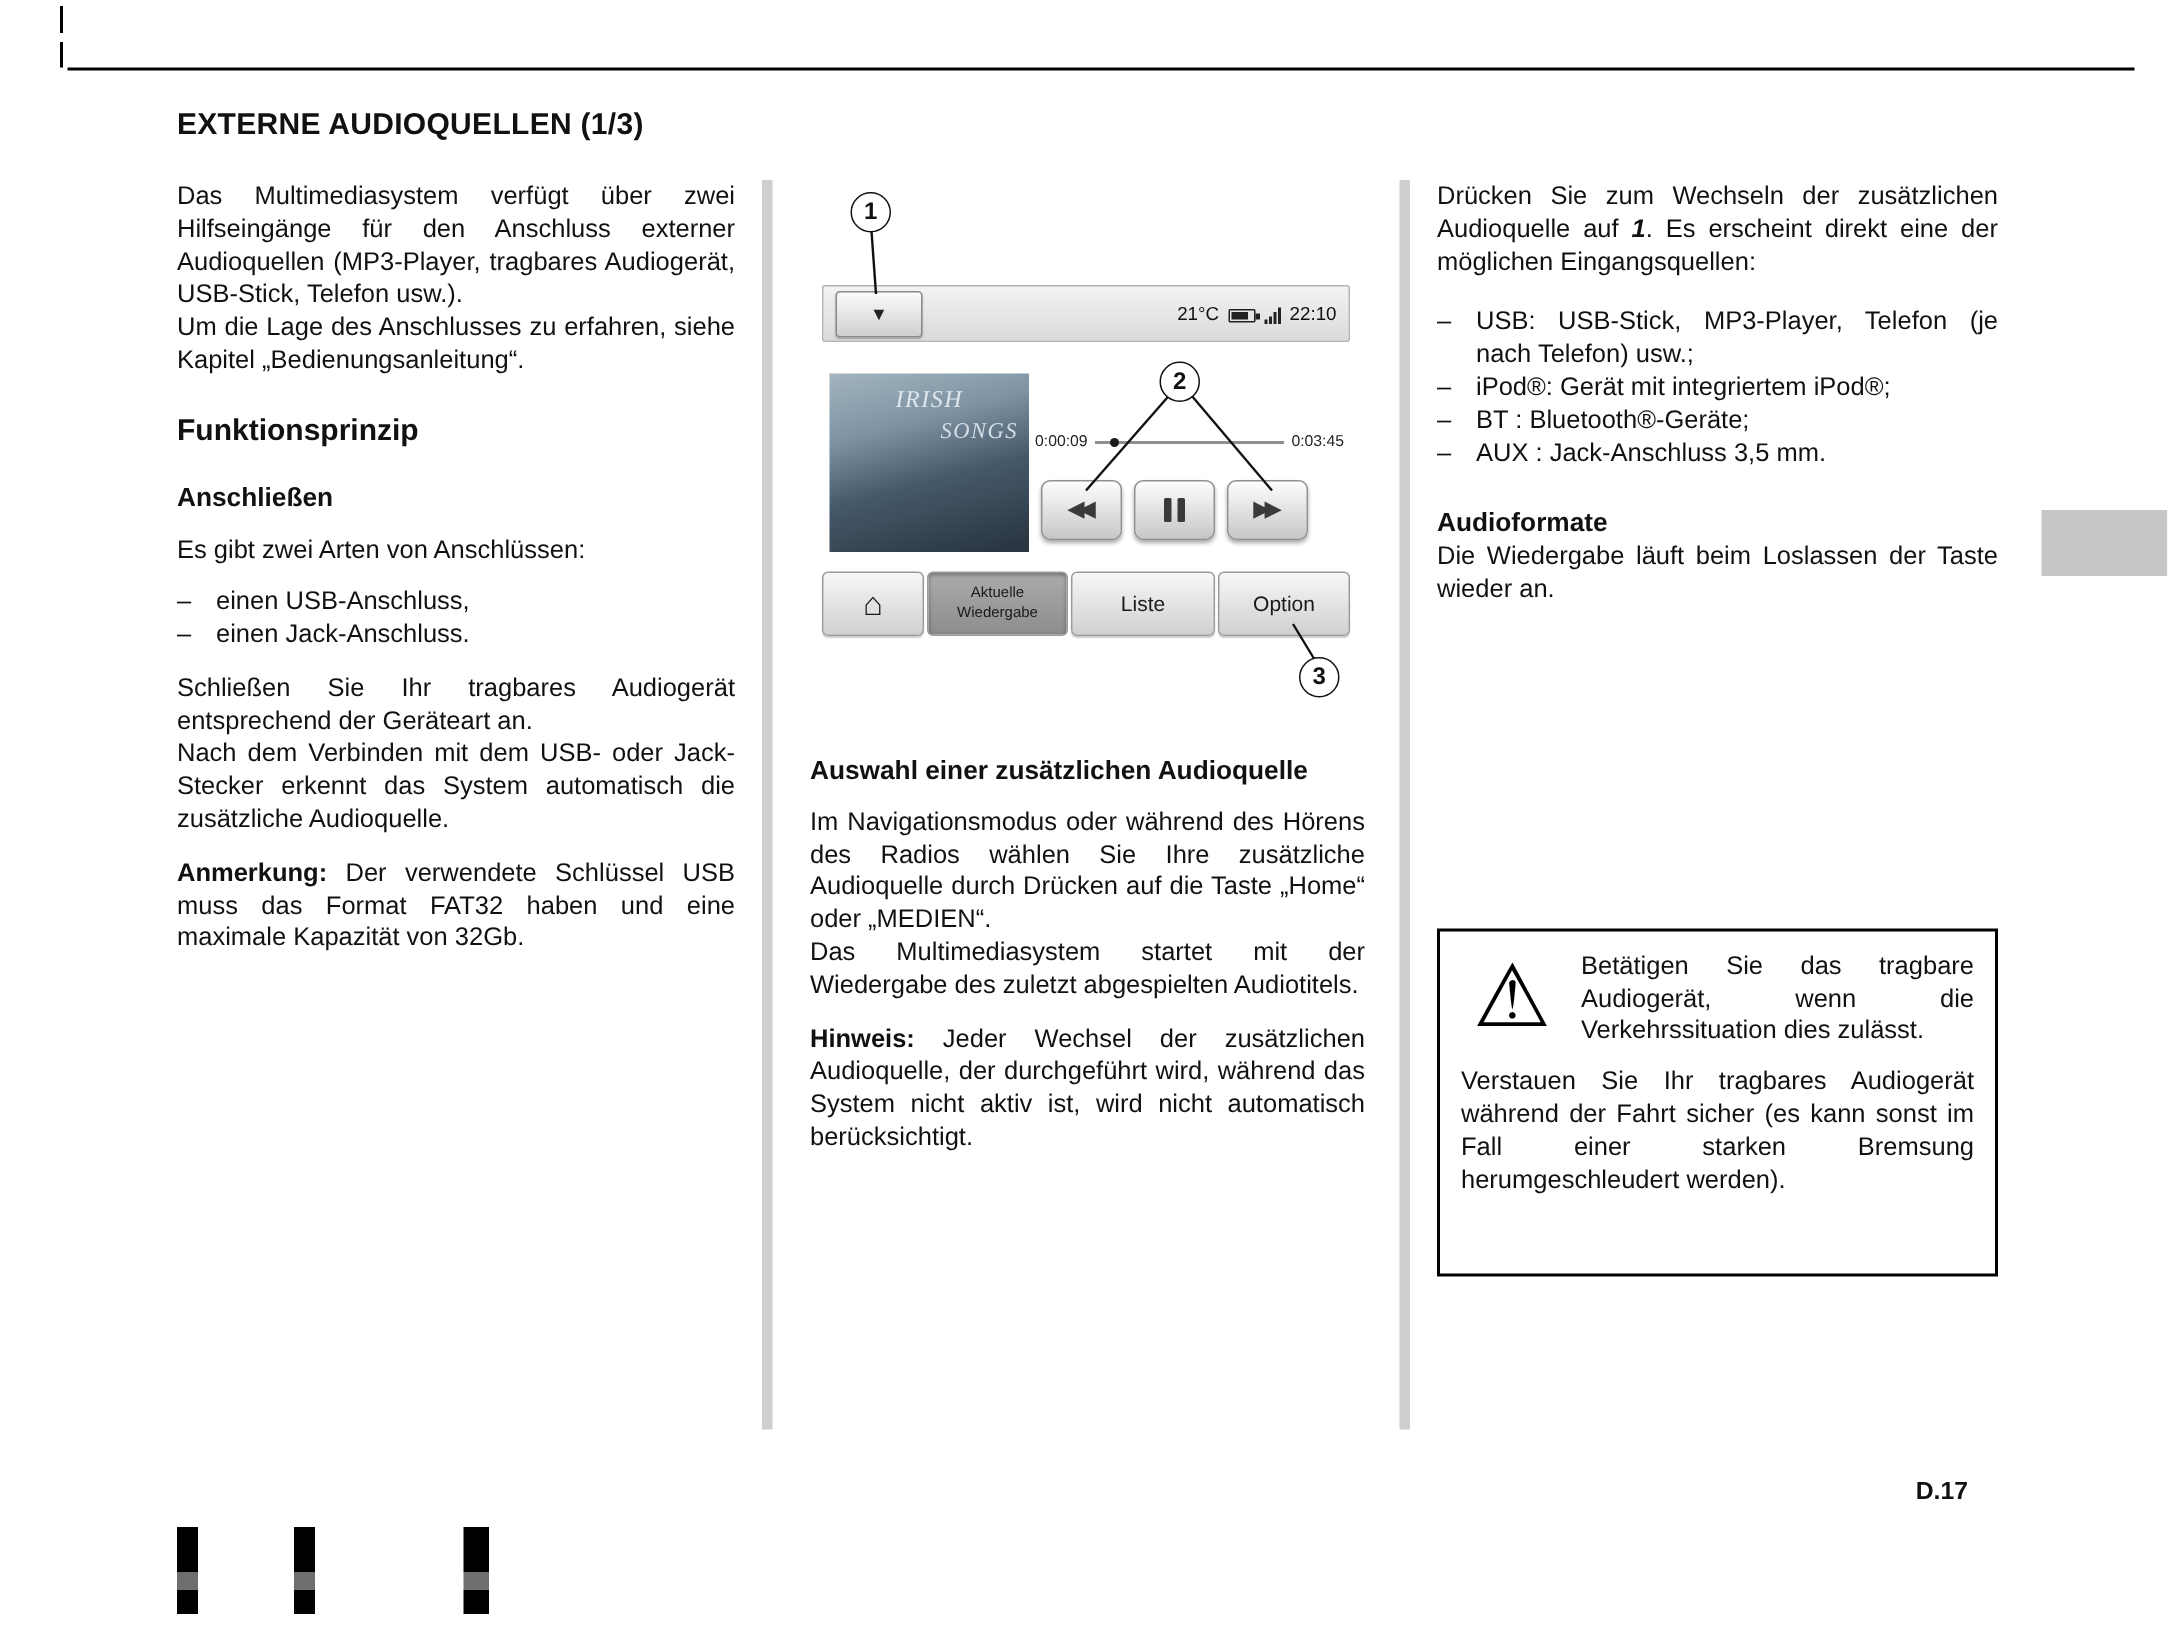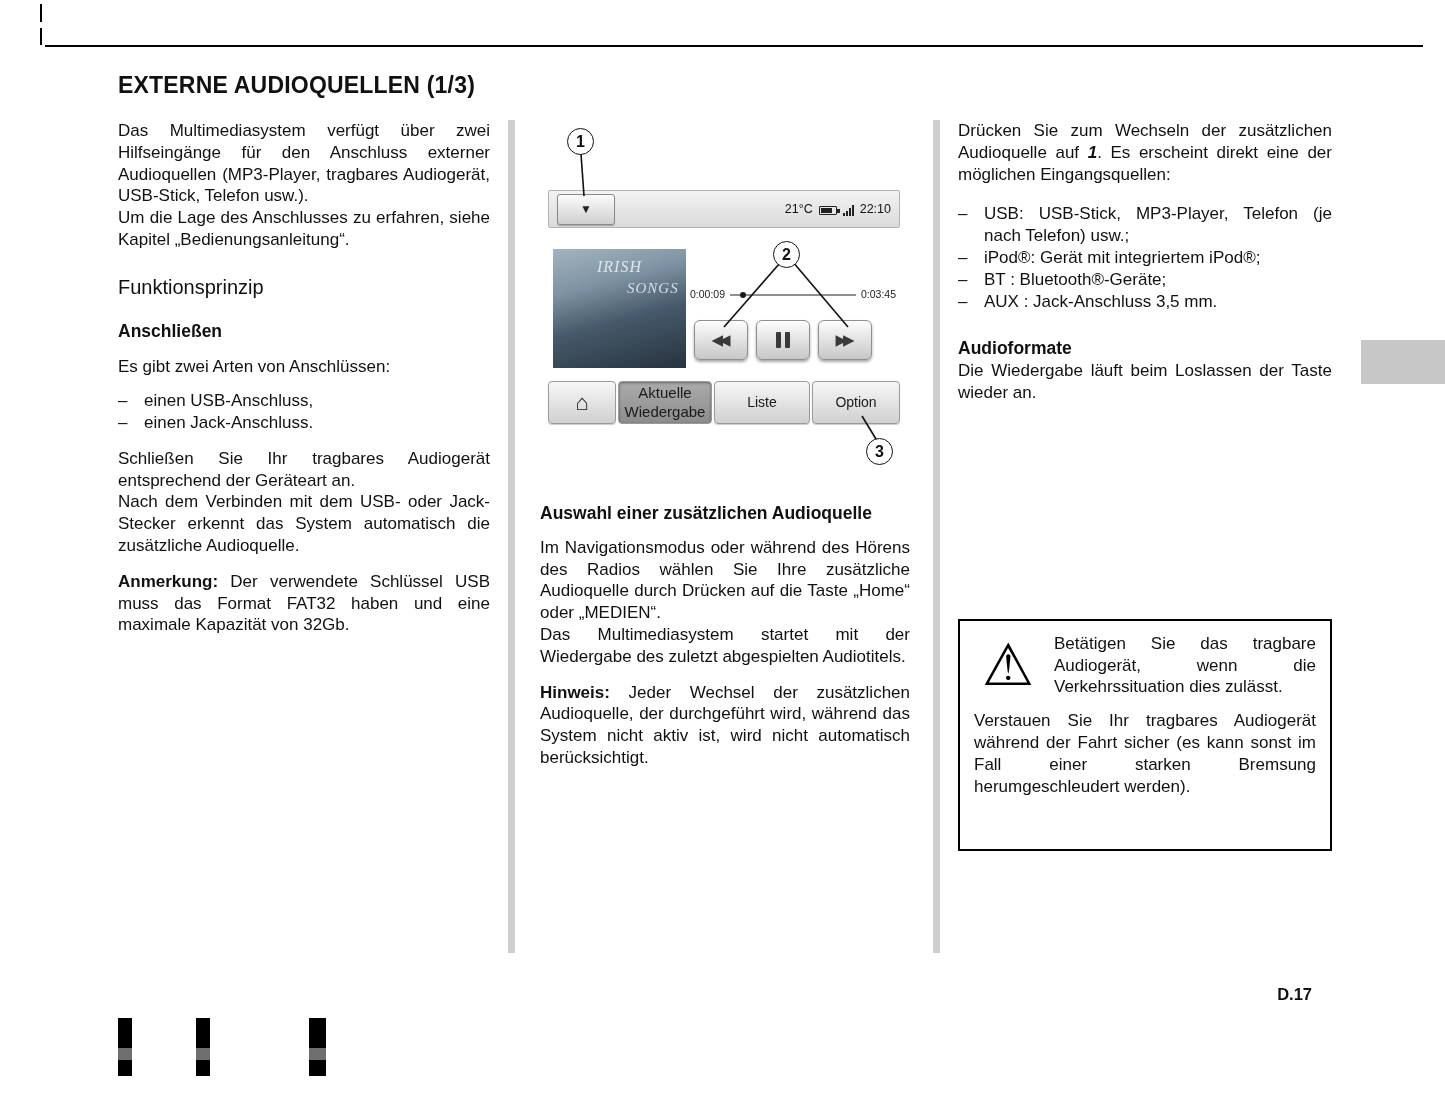--- a/index.html
+++ b/index.html
@@ -14,30 +14,30 @@
   .crop-tick.t1 { top:4px; height:18px; }
   .crop-tick.t2 { top:28px; height:17px; }
   .side-tab { position:absolute; right:0; top:340px; width:84px; height:44px; background:#c7c7c7; }
   .pagenum { position:absolute; right:133px; top:985px; font-size:16.5px; font-weight:700; }
   .regbar { position:absolute; top:1018px; height:58px;
     background:linear-gradient(180deg,#000 0 52%,#6e6e6e 52% 72%,#000 72% 100%); }
   .regbar.b1 { left:118px; width:14px; }
   .regbar.b2 { left:196px; width:14px; }
   .regbar.b3 { left:309px; width:17px; }
   
-  .title { position:absolute; left:118px; top:72px; font-size:23px; font-weight:700; letter-spacing:.2px; }
+  .title { position:absolute; left:118px; top:72px; font-size:20px; font-weight:700; letter-spacing:.2px; }
   .divider { position:absolute; top:120px; width:7px; height:833px; background:#cfcfcf; }
   .divider.d1 { left:508px; }
   .divider.d2 { left:933px; }
   .col { position:absolute; top:120px; font-size:17px; line-height:21.8px; }
   .col1 { left:118px; width:372px; }
   .col2 { left:540px; width:370px; }
   .col3 { left:958px; width:374px; }
   .just { text-align:justify; }
-  h2 { font-size:20px; font-weight:400; }
+  h2 { font-size:20px; font-weight:700; }
   h3 { font-size:17.5px; font-weight:700; }
   .sp10 { margin-top:10px; } .sp12 { margin-top:12px; } .sp14 { margin-top:14px; }
   .sp18 { margin-top:18px; } .sp22 { margin-top:22px; } .sp26 { margin-top:26px; }
   .sp27 { margin-top:27px; } .sp215 { margin-top:215px; }
   ul { list-style:none; }
   li { padding-left:26px; text-indent:-26px; text-align:justify; }
   .dash { display:inline-block; width:26px; text-indent:0; }
   .num { font-weight:700; font-style:italic; }
   
   figure.fig { position:relative; width:370px; height:356px; }
@@ -80,21 +80,21 @@
     background:linear-gradient(#fdfdfd,#c7c7c7); display:flex; align-items:center; justify-content:center;
     box-shadow:0 2px 3px rgba(0,0,0,.35); }
   .ticon { font-size:15px; color:#3a3a3a; letter-spacing:-4px; padding-right:4px; }
   .pauseicon { display:inline-flex; gap:4px; }
   .pauseicon i { display:block; width:5px; height:16px; background:#3a3a3a; border-radius:1px; }
   .tabbar { position:absolute; left:0; bottom:0; right:0; height:43px; display:flex; gap:2px; }
   .tab { border:1px solid #9a9a9a; border-radius:4px; background:linear-gradient(#f7f7f7,#d0d0d0);
     display:flex; align-items:center; justify-content:center; text-align:center;
     font-size:14px; color:#1a1a1a; box-shadow:0 1px 1px rgba(0,0,0,.2); }
   .tab.home { flex:0 0 68px; font-size:22px; }
-  .tab.akt { flex:0 0 94px; font-size:15px; line-height:1.22;
+  .tab.akt { flex:0 0 94px; font-size:10px; line-height:1.22;
     background:linear-gradient(#ababab,#8d8d8d); box-shadow:inset 0 1px 3px rgba(0,0,0,.4); }
   .tab.liste { flex:0 0 96px; }
   .tab.option { flex:1; }
   
   .warnbox { border:2px solid #000; padding:12px 14px; min-height:232px; }
   .warnicon { float:left; width:68px; height:64px; margin:0 12px 4px 0;
     display:flex; align-items:center; justify-content:center; }
   .warnicon span { font-size:58px; line-height:64px; color:#000; }
 </style>
 </head>

